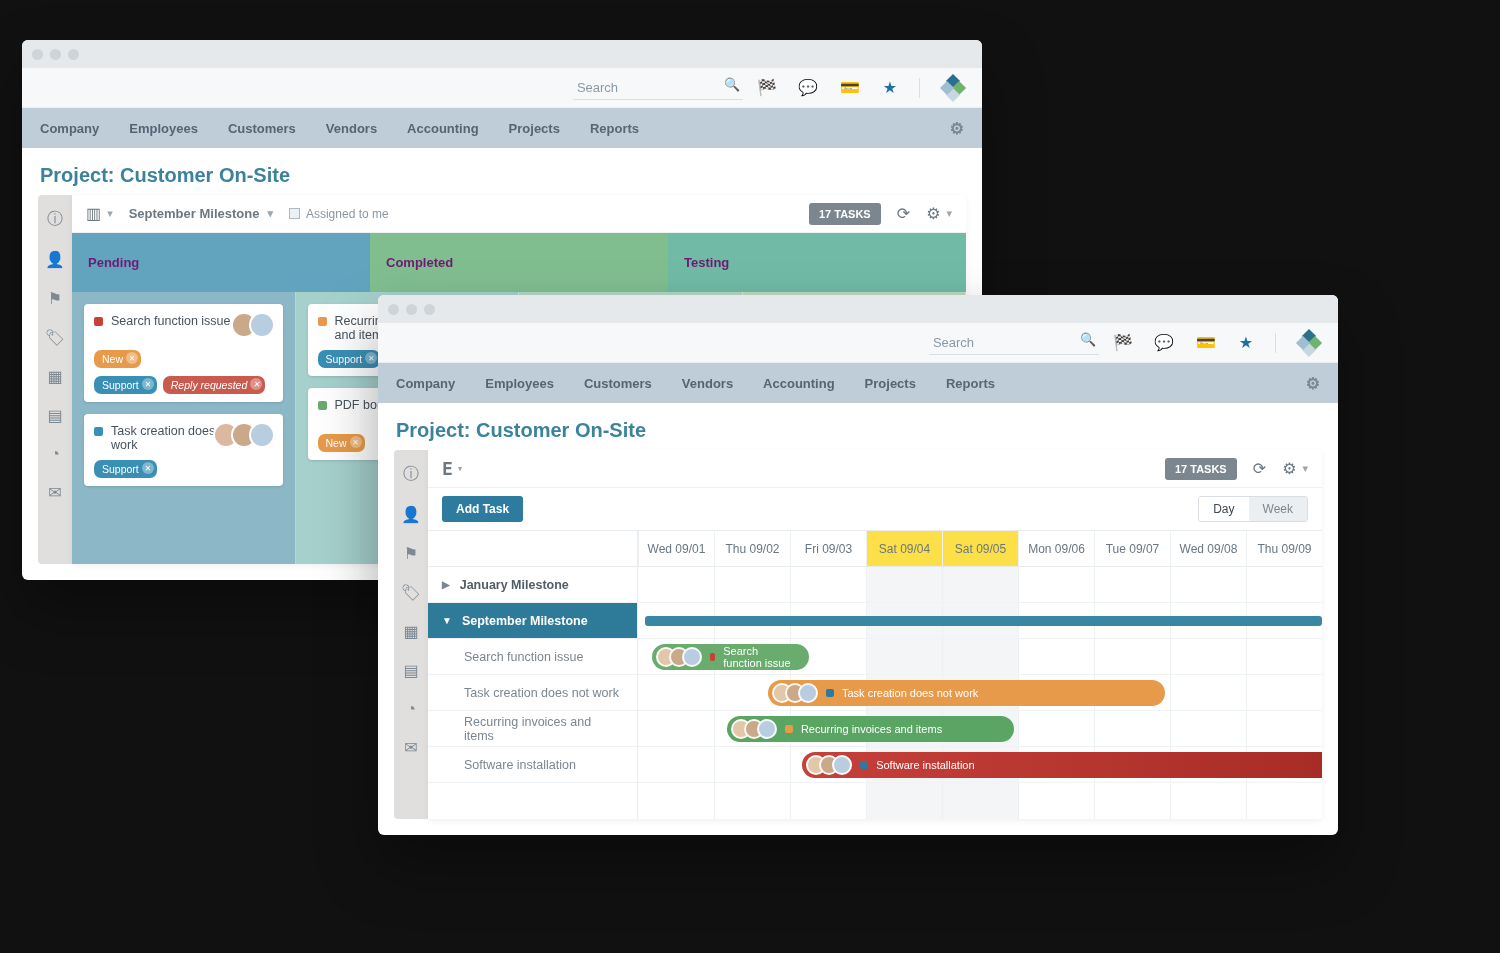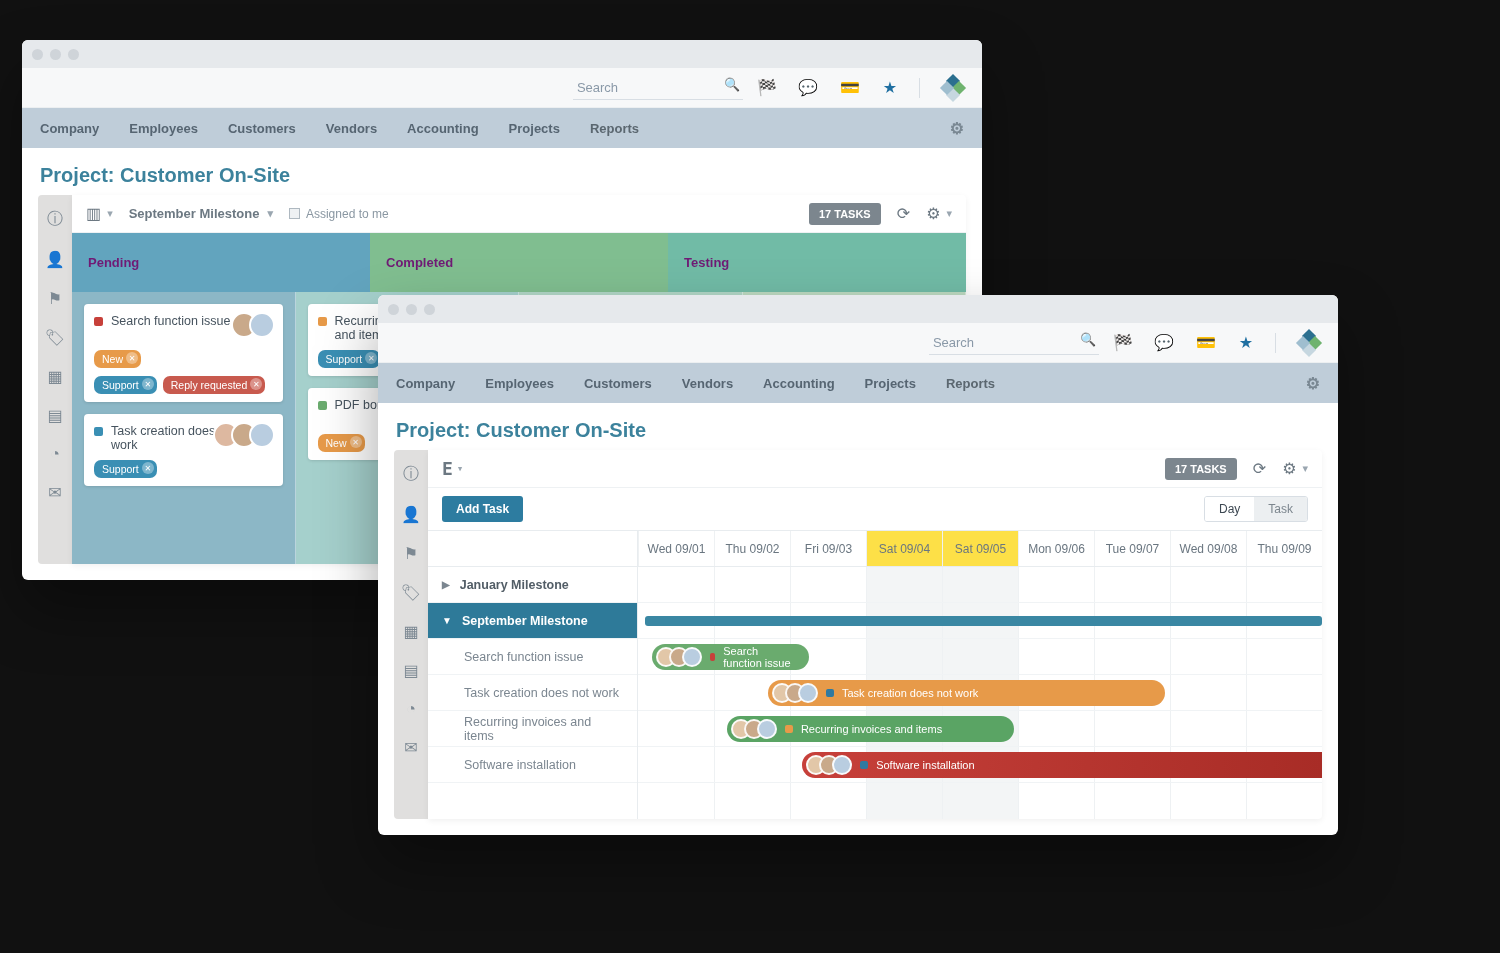--- a/index.html
+++ b/index.html
@@ -69,21 +69,21 @@
   .card { background:var(--card-bg); border-radius:4px; padding:10px 10px 8px; margin-bottom:12px; box-shadow:0 1px 3px rgba(0,0,0,.12); position:relative;}
   .card-title { display:flex; align-items:flex-start; gap:8px; font-size:12.5px; color:#46535e; min-height:28px; padding-right:36px;}
   .sq { width:9px; height:9px; border-radius:2px; flex:none; margin-top:3px;}
   .avatars { position:absolute; top:8px; right:8px; display:flex;}
   .av { width:26px; height:26px; border-radius:50%; background:#d6c8b8; border:2px solid #fff; margin-left:-8px;}
   .av:first-child{ margin-left:0;}
   .av.b1{background:#c9a98a;} .av.b2{background:#b9cde0;} .av.b3{background:#ddb8a0;}
   .chips { display:flex; gap:6px; flex-wrap:wrap; margin-top:8px;}
   .chip { position:relative; color:#fff; font-size:10.5px; padding:3px 18px 3px 8px; border-radius:7px;}
   .chip .x { position:absolute; right:3px; top:2px; width:12px; height:12px; border-radius:50%; background:rgba(255,255,255,.35); display:flex; align-items:center; justify-content:center; font-size:8px;}
-  .chip.support{ background:var(--blue-chip);} .chip.new{ background:var(--orange);} .chip.reply{ background:#c85a4e;}
+  .chip.support{ background:var(--blue-chip);} .chip.new{ background:var(--orange);} .chip.reply{ background:#c85a4e;font-style:italic;}
 
   
   .addtask-row { display:flex; align-items:center; padding:8px 14px; gap:10px;}
   .addtask-btn{ background:#2d7ca0; color:#fff; border:none; border-radius:3px; padding:6px 14px; font-size:12px; font-weight:600; cursor:pointer;}
   .dayweek { margin-left:auto; display:flex; border:1px solid var(--border); border-radius:3px; overflow:hidden; font-size:12px;}
   .dayweek span{ padding:5px 14px; cursor:pointer;}
   .dw-active{ background:#fff;} .dw-inactive{ background:#eceff1; color:#7c868e;}
   .gantt-scroll{ flex:1; overflow:hidden; border-top:1px solid #e8ecef;}
   .gantt-grid{ display:flex; height:100%;}
   .task-col{ width:210px; border-right:1px solid #e8ecef;}
@@ -298,21 +298,21 @@
         <span class="iconbtn g-glyph caret-down">E</span>
         <span class="spacer"></span>
         <span class="tasks-badge">17 TASKS</span>
         <span class="iconbtn">⟳</span>
         <span class="iconbtn caret-down">⚙</span>
       </div>
       <div class="addtask-row">
         <button class="addtask-btn">Add Task</button>
         <div class="dayweek">
           <span class="dw-active">Day</span>
-          <span class="dw-inactive">Task</span>
+          <span class="dw-inactive">Week</span>
         </div>
       </div>
       <div class="gantt-scroll">
         <div class="gantt-grid">
           <div class="task-col">
             <div style="height:36px;border-bottom:1px solid #e8ecef;"></div>
             <div class="task-row group">
                 <span class="tri">▶</span>
                 <span>January Milestone</span>
               </div>

